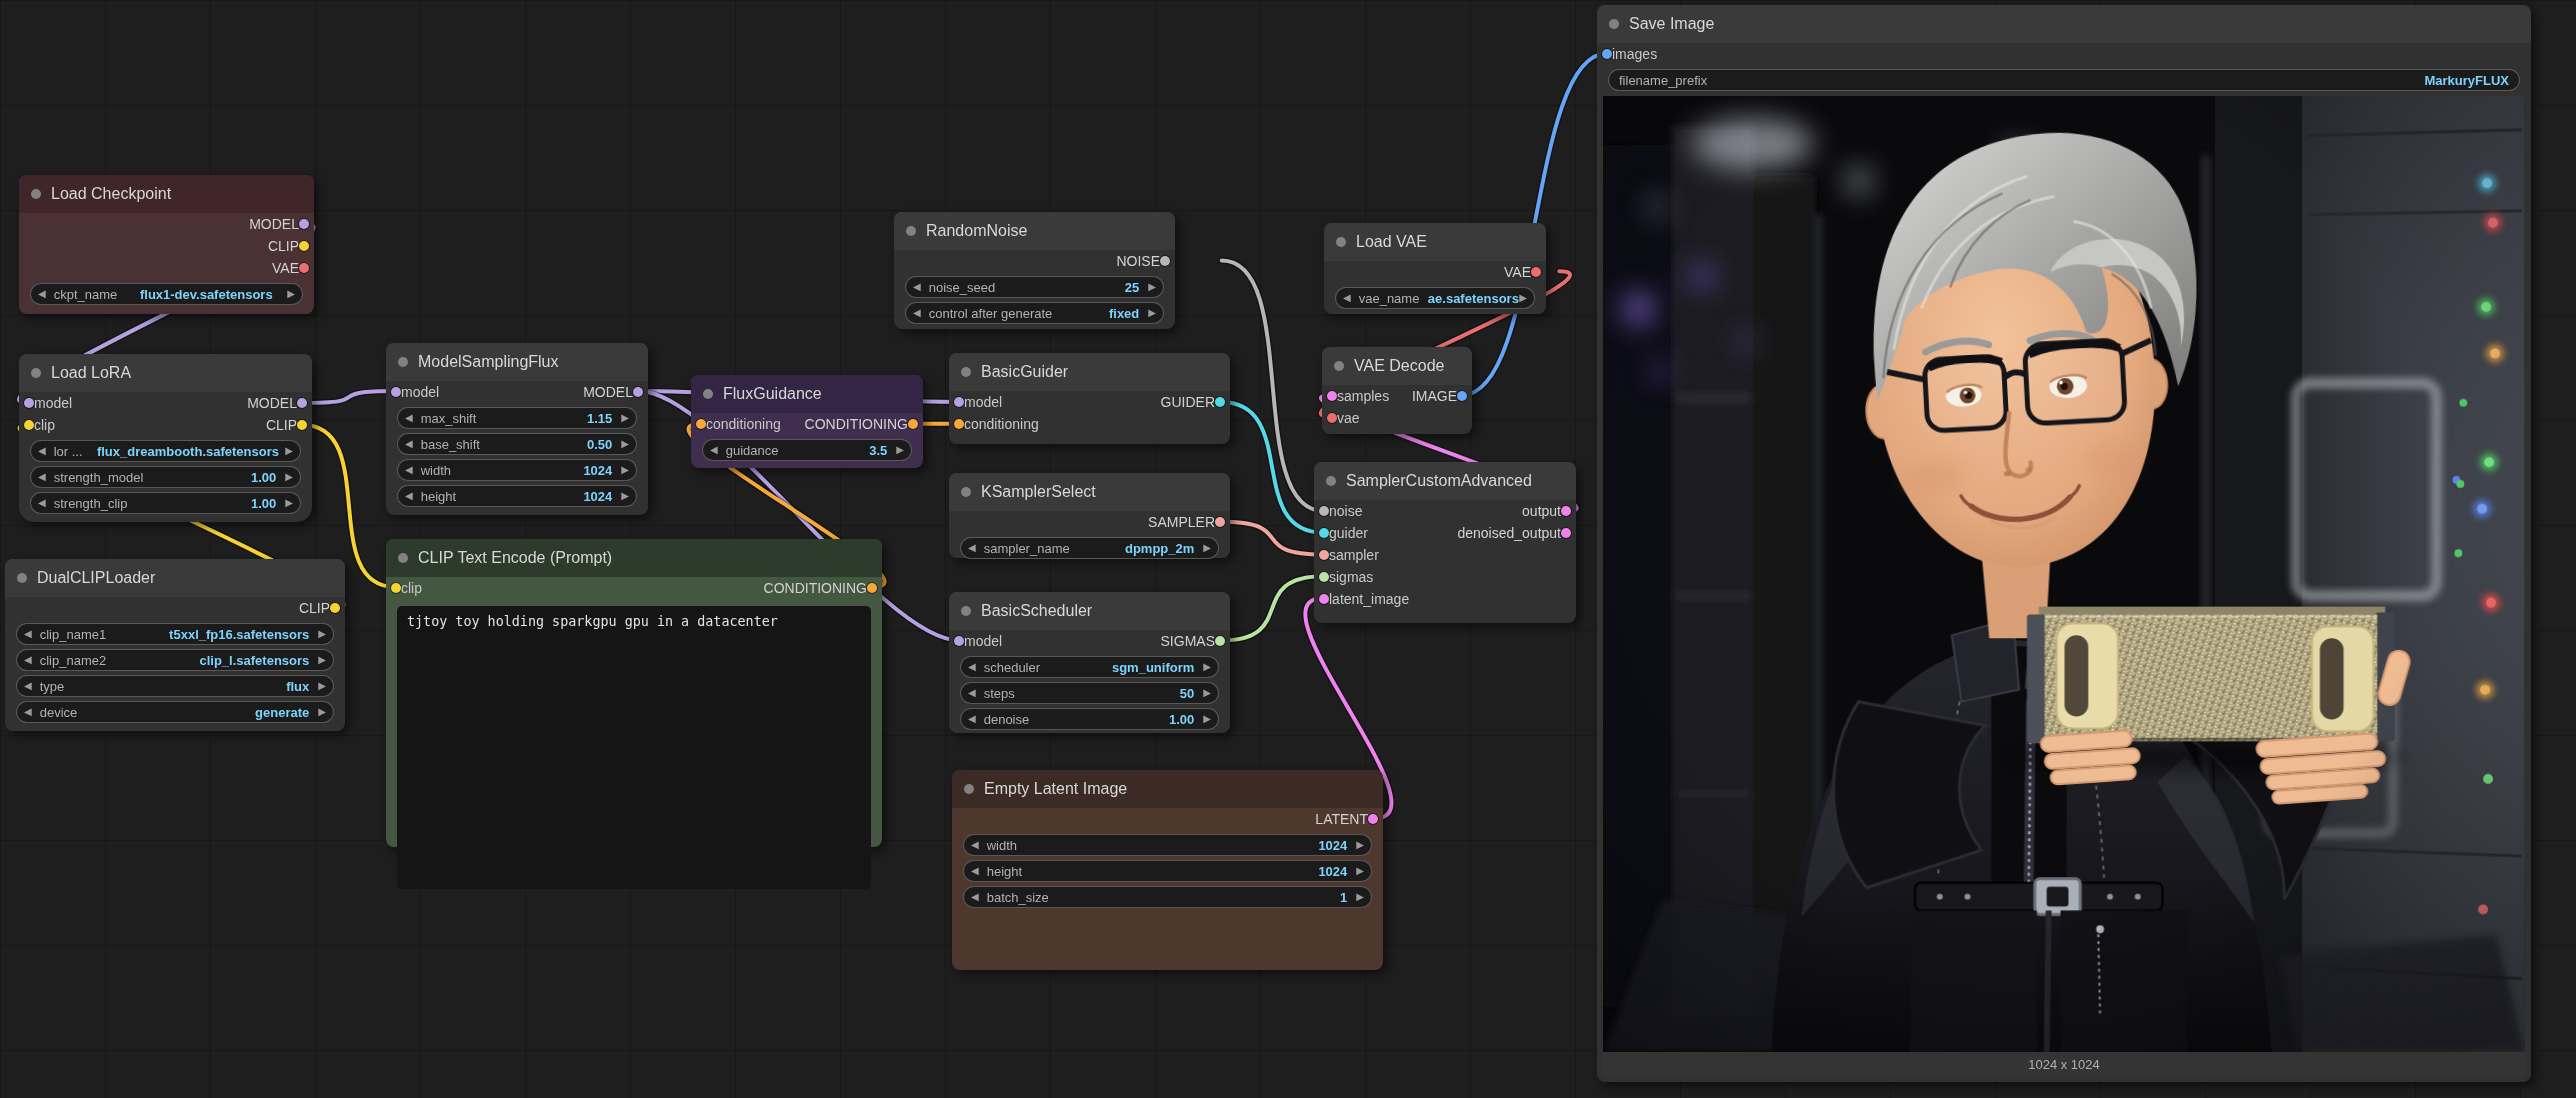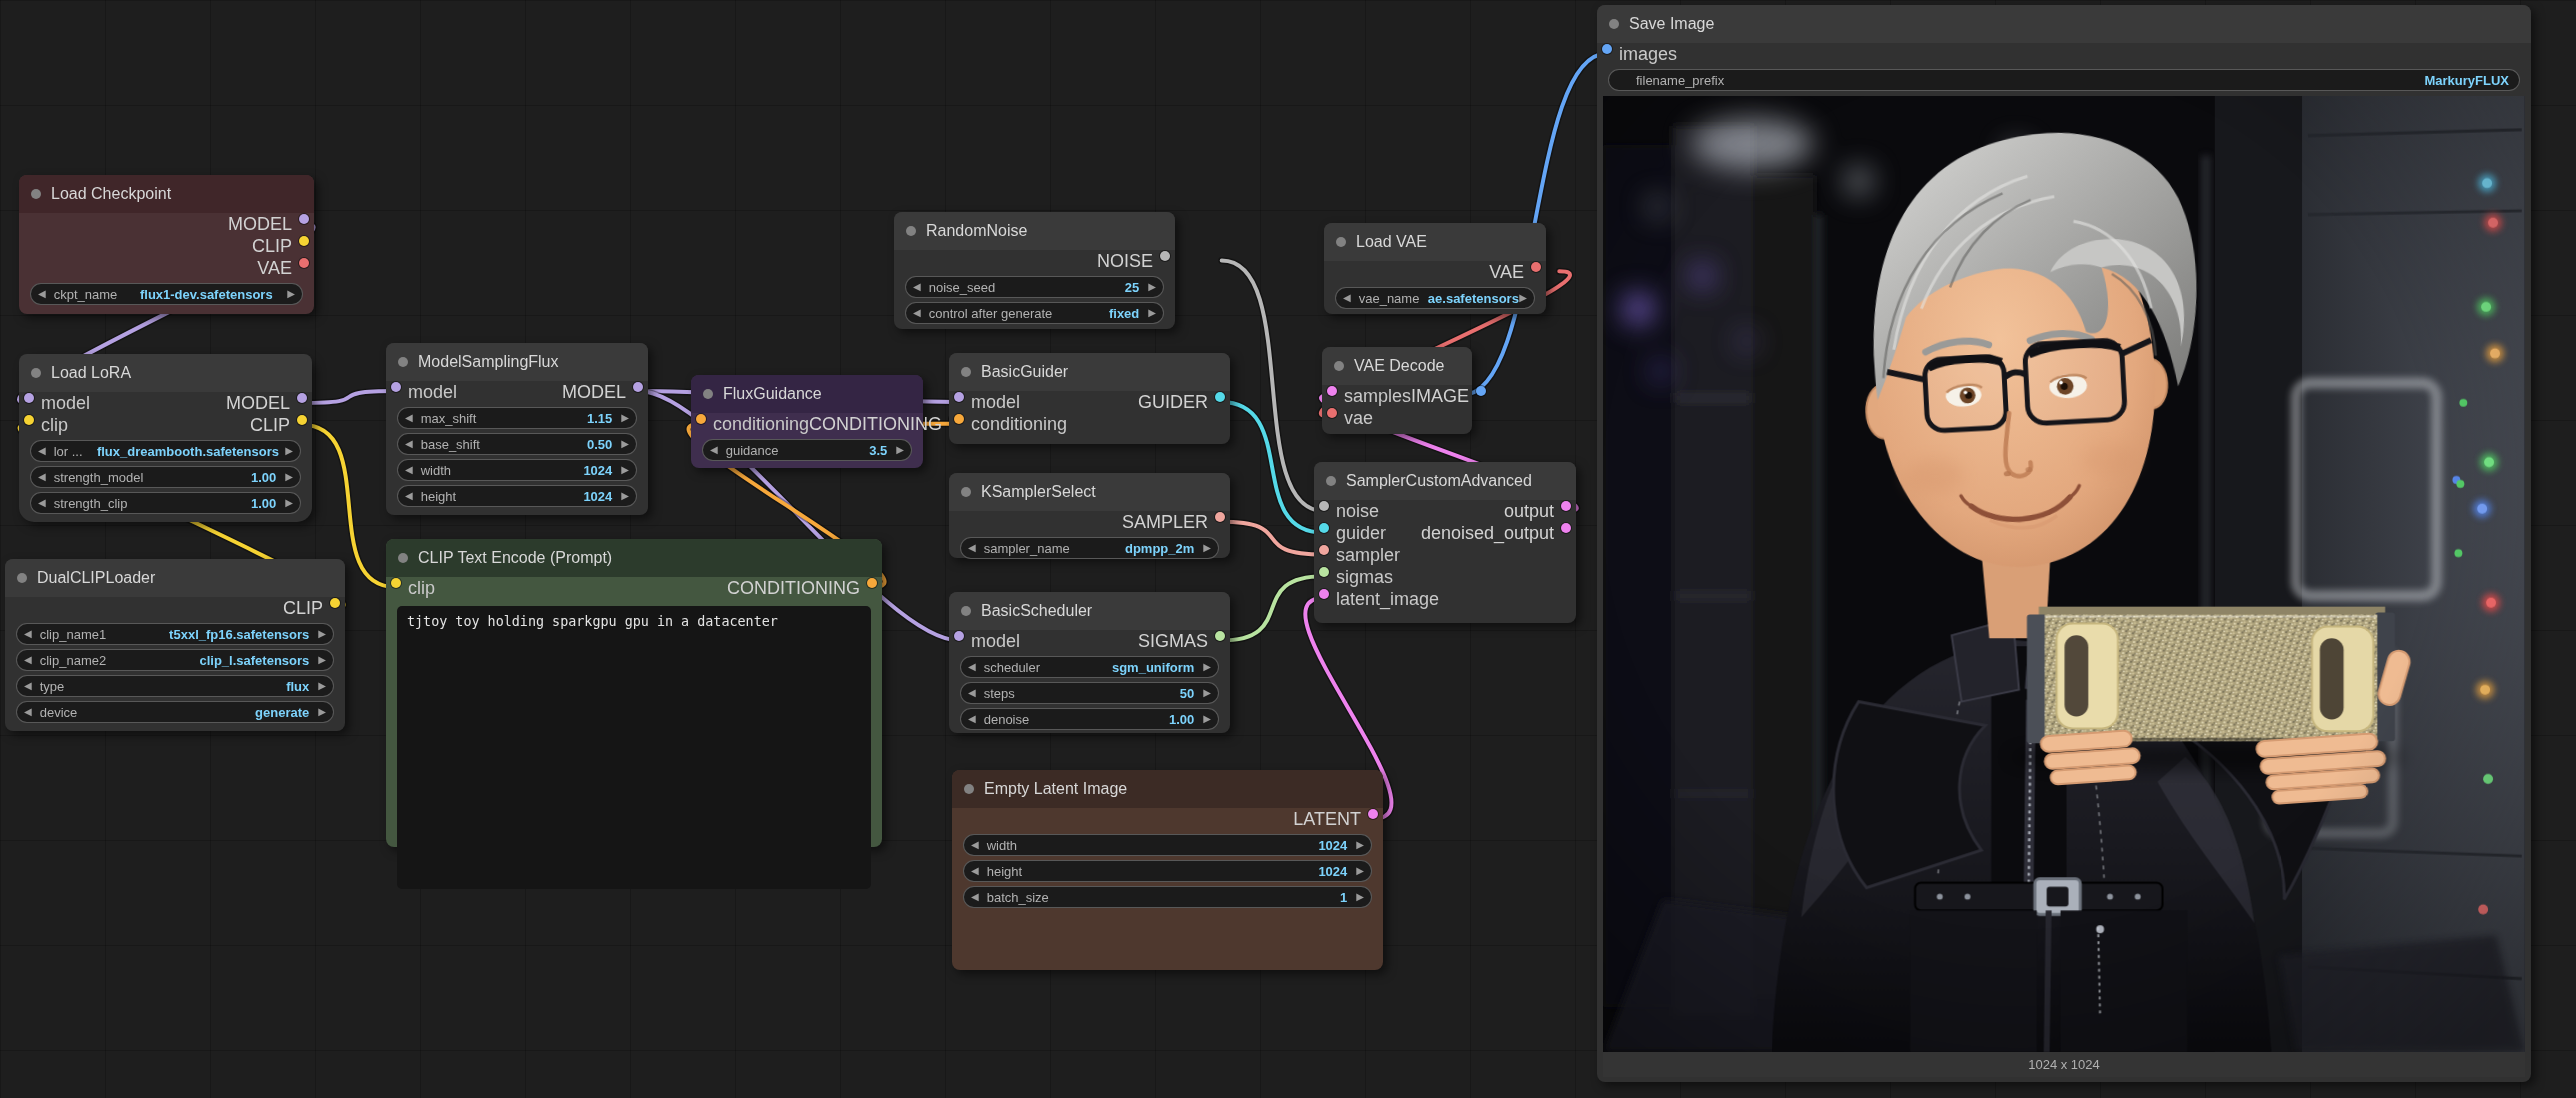--- a/index.html
+++ b/index.html
@@ -7,21 +7,21 @@
   #graph-canvas{position:absolute;inset:0;
     background-image:linear-gradient(rgba(0,0,0,.20) 1px,transparent 1px),linear-gradient(90deg,rgba(0,0,0,.20) 1px,transparent 1px);
     background-size:105px 105px;}
   #wires{position:absolute;left:0;top:0;z-index:1}
   #node-layer{position:absolute;inset:0;z-index:2}
   .node{position:absolute;z-index:2;border-radius:8px;box-shadow:4px 4px 10px rgba(0,0,0,.5);box-sizing:border-box}
   .nhead{height:38px;border-radius:8px 8px 0 0;display:flex;align-items:center;gap:10px;padding:0 12px}
   .ndot{width:10px;height:10px;border-radius:50%;background:#828282;flex:none}
   .ntitle{color:#d8d8d8;font-size:16px;white-space:nowrap}
   .nrow{height:22px;display:flex;align-items:center;padding:0 5px;position:relative}
-  .port{display:flex;gap:7px;font-size:18px;white-space:nowrap}
+  .port{display:flex;align-items:center;font-size:14px;white-space:nowrap}
   .port .pdot{width:10px;height:10px;border-radius:50%;flex:none;box-shadow:0 0 0 1px rgba(0,0,0,.45)}
   .port.in{color:#c9c9c9}
   .port.out{color:#d2d2d2;margin-left:auto}
   .widget{height:22px;margin:4px 11px 0;background:#1b1b1b;border:1px solid rgba(165,165,165,.45);border-radius:11px;
     display:flex;align-items:center;padding:0 7px;font-size:13px;box-sizing:border-box;overflow:hidden}
   .warr{color:#9b9b9b;font-size:10px;flex:none;line-height:1}
   .wlabel{color:#b2b2b2;margin:0 8px;white-space:nowrap}
   .wvalue{color:#7dd3fc;font-weight:700;margin-left:auto;margin-right:9px;white-space:nowrap}
   .widget.center .wvalue{margin-left:auto;margin-right:auto}
   .prompt-box{margin:7px 11px;background:#151515;border-radius:5px;color:#e4e4e4;
@@ -478,21 +478,21 @@
     <span class="ndot"></span>
     <span class="ntitle">Save Image</span>
   </div>
   <div class="nrow">
     <span class="port in">
       <span class="pdot" style="background:#64a5f5"></span>
       <span>images</span>
     </span>
   </div>
   <div class="widget">
-    <span class="wlabel" style="margin-left:20px">filename_prefix</span>
+    <span class="wlabel" style="margin-left:3px">filename_prefix</span>
     <span class="wvalue" style="margin-right:3px">MarkuryFLUX</span>
   </div>
   <div class="img-wrap">
     <svg viewBox="0 0 931 966" width="922" height="956" role="img">
       <defs>
         <radialGradient id="gskin" cx="45%" cy="38%" r="70%">
           <stop offset="0" stop-color="#f2c29a"></stop>
             <stop offset="0.7" stop-color="#e3a87e"></stop>
             <stop offset="1" stop-color="#cf9168"></stop>
         </radialGradient>

